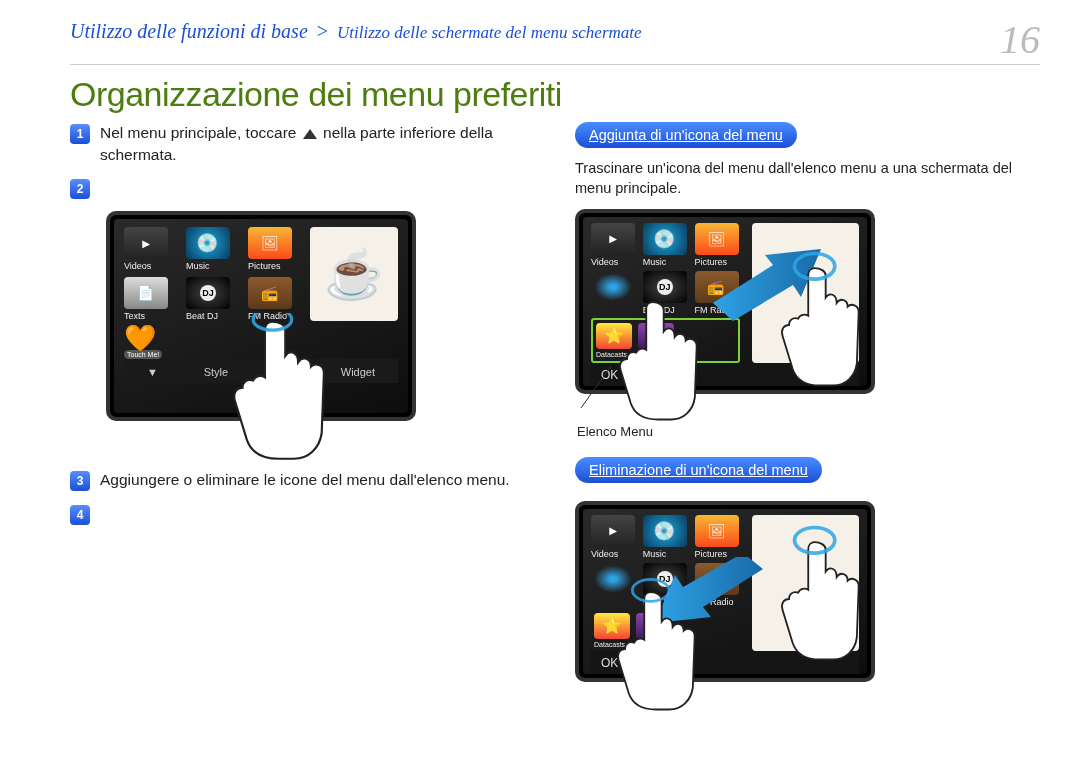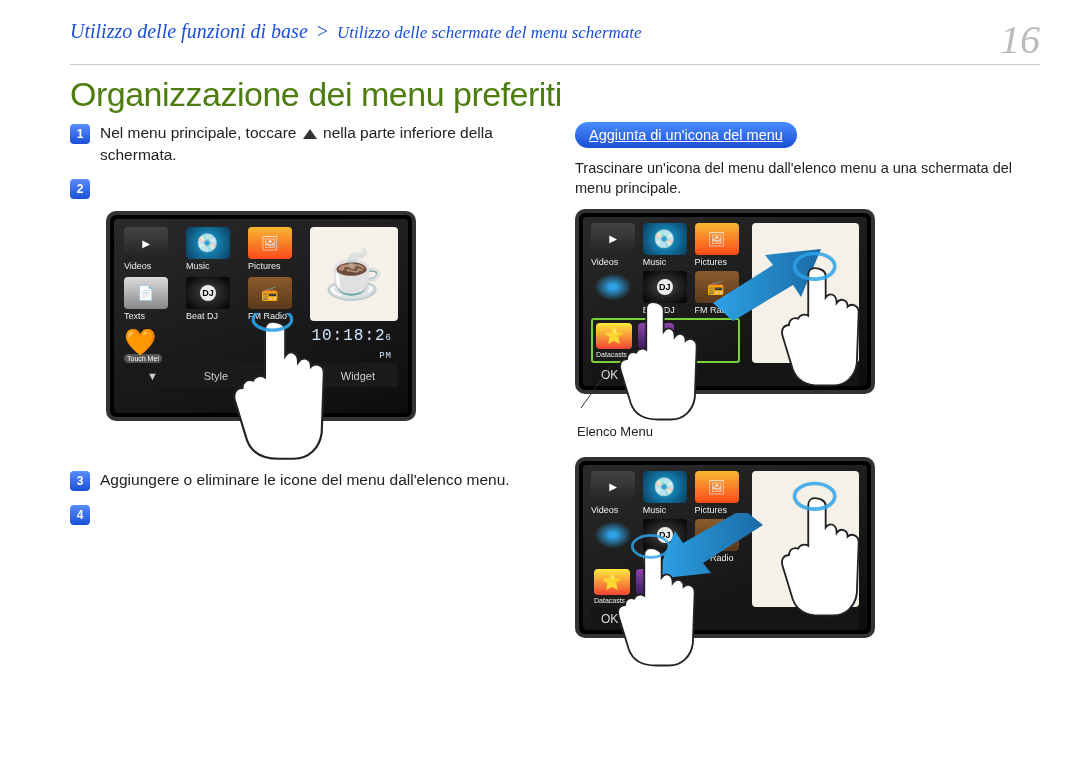--- a/index.html
+++ b/index.html
@@ -207,23 +207,20 @@
               <div class="app-ic ic-dj"></div>
               <span>Beat DJ</span>
             </div>
           <div class="app">
               <div class="app-ic ic-radio"></div>
               <span>FM Radio</span>
             </div>
         </div>
         <div style="display:flex;justify-content:space-between;align-items:flex-end;margin-top:2px;">
           <div style="font-size:26px;">🧡<div style="font-size:7px;color:#fff;background:#555;border-radius:6px;padding:1px 3px;margin-top:-4px;">Touch Me!</div></div>
-          <div class="clock">
-            <span>10:18:2</span><span class="sm">6</span><br><span class="sm">PM</span>
-          </div>
         </div>
         <div class="bottombar">
           <span class="bb-item">▼</span>
           <span class="bb-item">Style</span>
           <span class="bb-item" style="opacity:.4;">Icon</span>
           <span class="bb-item">Widget</span>
         </div>
       </div>
       <svg class="hand" viewBox="0 0 120 140" style="right:66px;bottom:-46px;">
         <path d="M52 8 C48 8 45 11 45 16 L45 60 C42 58 36 58 34 63 C28 61 24 65 24 70 C18 70 15 75 17 82 L28 118 C32 130 42 136 58 136 L72 136 C86 136 96 126 98 112 L100 56 C100 48 92 46 88 50 C88 42 80 40 76 46 C76 36 68 34 64 40 L64 16 C64 11 58 8 52 8 Z" fill="#fff" stroke="#222" stroke-width="2"></path>
@@ -315,20 +312,21 @@
         <path d="M52 8 C48 8 45 11 45 16 L45 60 C42 58 36 58 34 63 C28 61 24 65 24 70 C18 70 15 75 17 82 L28 118 C32 130 42 136 58 136 L72 136 C86 136 96 126 98 112 L100 56 C100 48 92 46 88 50 C88 42 80 40 76 46 C76 36 68 34 64 40 L64 16 C64 11 58 8 52 8 Z" fill="#fff" stroke="#222" stroke-width="2"></path>
         <ellipse cx="52" cy="6" rx="22" ry="14" fill="none" stroke="#2ea3e6" stroke-width="4" opacity="0.85"></ellipse>
       </svg>
 
       <svg style="position:absolute;left:-2px;bottom:-26px;width:50px;height:50px;">
         <line x1="34" y1="0" x2="4" y2="42" stroke="#333" stroke-width="1"></line>
       </svg>
     </div>
     <div class="callout-lbl" style="margin-left:2px;margin-top:30px;">Elenco Menu</div>
 
+    <div class="pill">Eliminazione di un'icona del menu</div>
 
     
     <div class="device" style="width:300px;margin-left:0;">
       <div class="screen" style="padding:6px 8px 0;">
         <div style="display:flex;gap:12px;">
           <div style="flex:1.4;">
             <div class="icon-grid" style="grid-template-columns:repeat(3,1fr);gap:4px 6px;">
               <div class="app">
                   <div class="app-ic ic-videos"></div>
                   <span>Videos</span>

